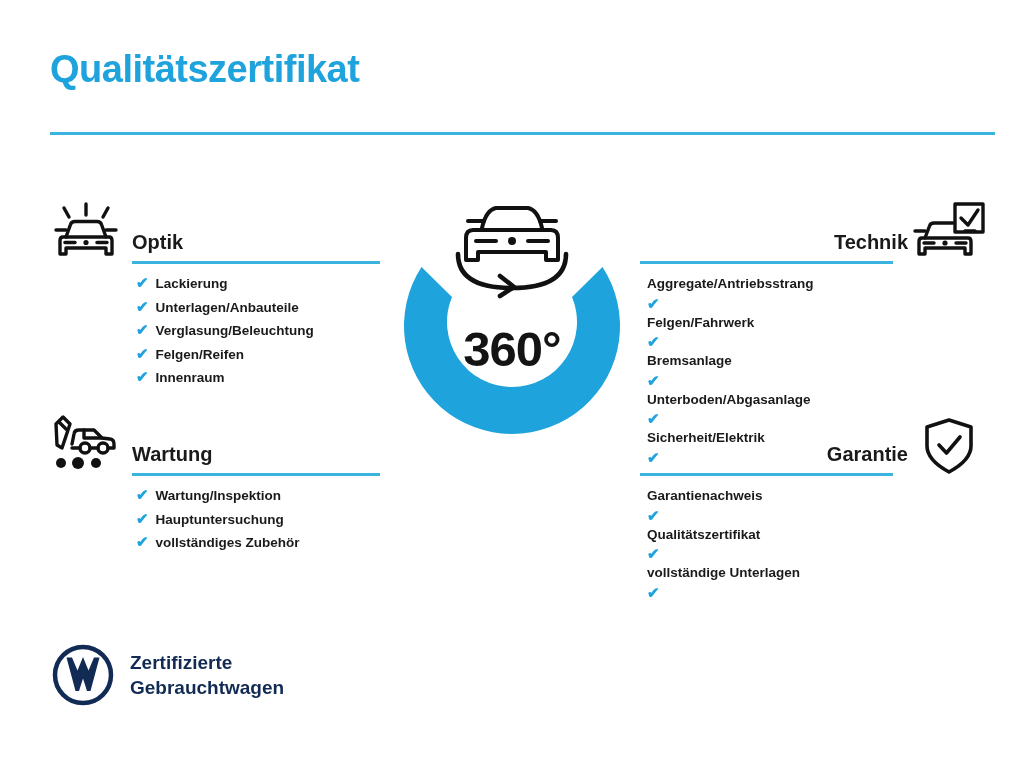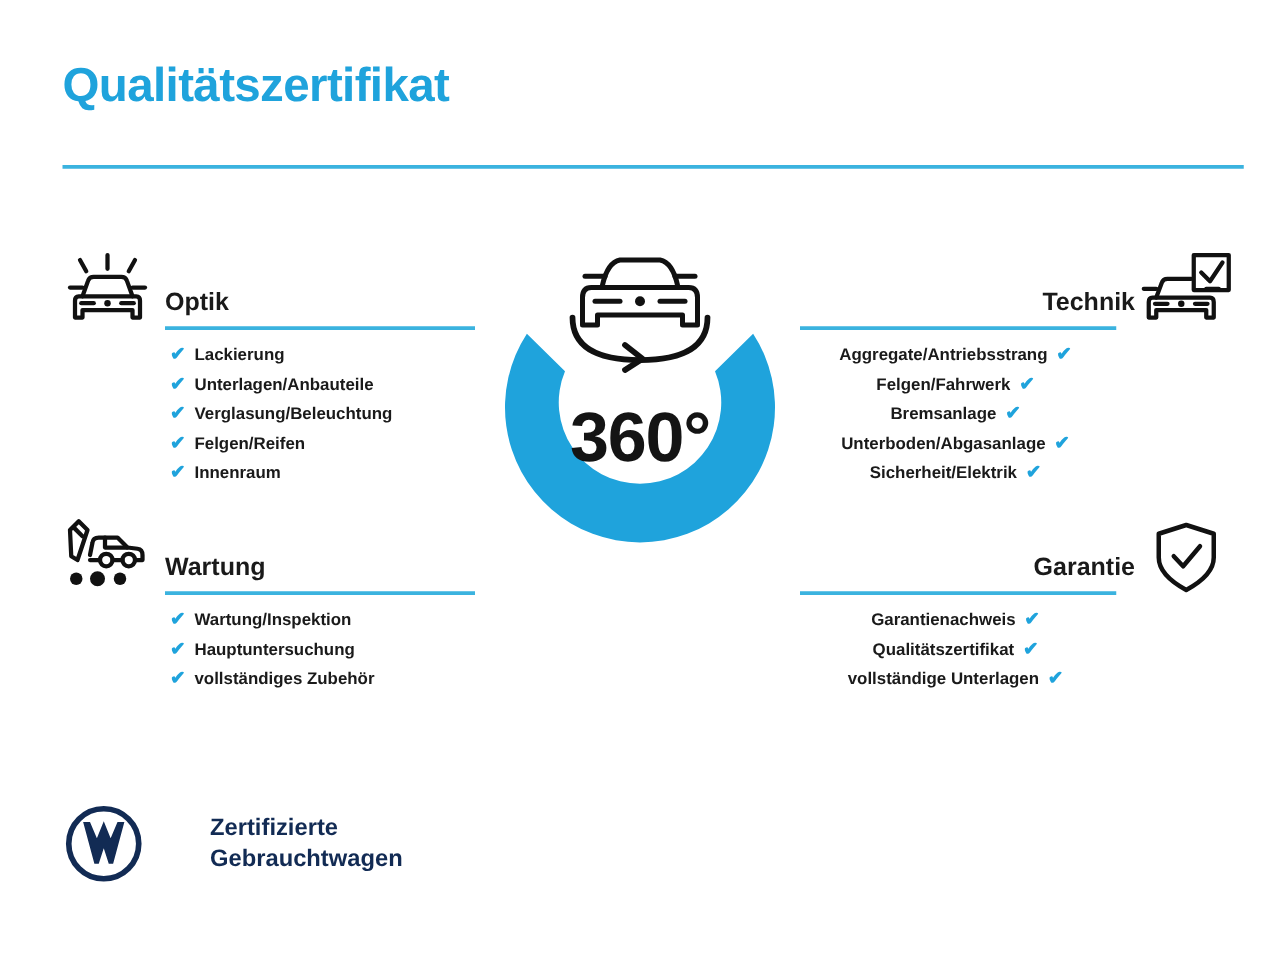--- a/index.html
+++ b/index.html
@@ -87,21 +87,21 @@
   ul.items li {
     font-size: 13.5px;
     font-weight: bold;
     color: #1a1a1a;
     line-height: 23.6px;
     white-space: nowrap;
     display: flex;
     align-items: baseline;
   }
   .left ul.items li  { justify-content: flex-start; padding-left: 86px; }
-  .right ul.items li { justify-content: center;   padding-right: 96px; }
+  .right ul.items li { justify-content: flex-end;   padding-right: 96px; flex-direction: column; }
 
   .check {
     color: #1FA3DC;
     font-size: 15px;
     font-weight: bold;
     line-height: 1;
   }
   .left .check  { margin-right: 7px; }
   .right .check { margin-left: 7px; }
 
@@ -115,37 +115,36 @@
   }
   .badge-number {
     position: absolute;
     left: 0;
     top: 0;
     width: 280px;
     height: 296px;
     display: flex;
     align-items: center;
     justify-content: center;
-    font-size: 56px;
+    font-size: 49px;
     font-weight: bold;
     color: #141414;
     letter-spacing: -1px;
     padding-top: 18px;
     box-sizing: border-box;
     pointer-events: none;
   }
 
   
   .vw-block {
     position: absolute;
     left: 52px;
     top: 644px;
     display: flex;
     align-items: center;
-    gap: 38px;
   }
   .vw-mark { width: 62px; height: 62px; flex: none; }
   .vw-text {
     margin-left: 16px;
     font-size: 19px;
     font-weight: bold;
     line-height: 25px;
     color: #122B54;
     white-space: nowrap;
   }

